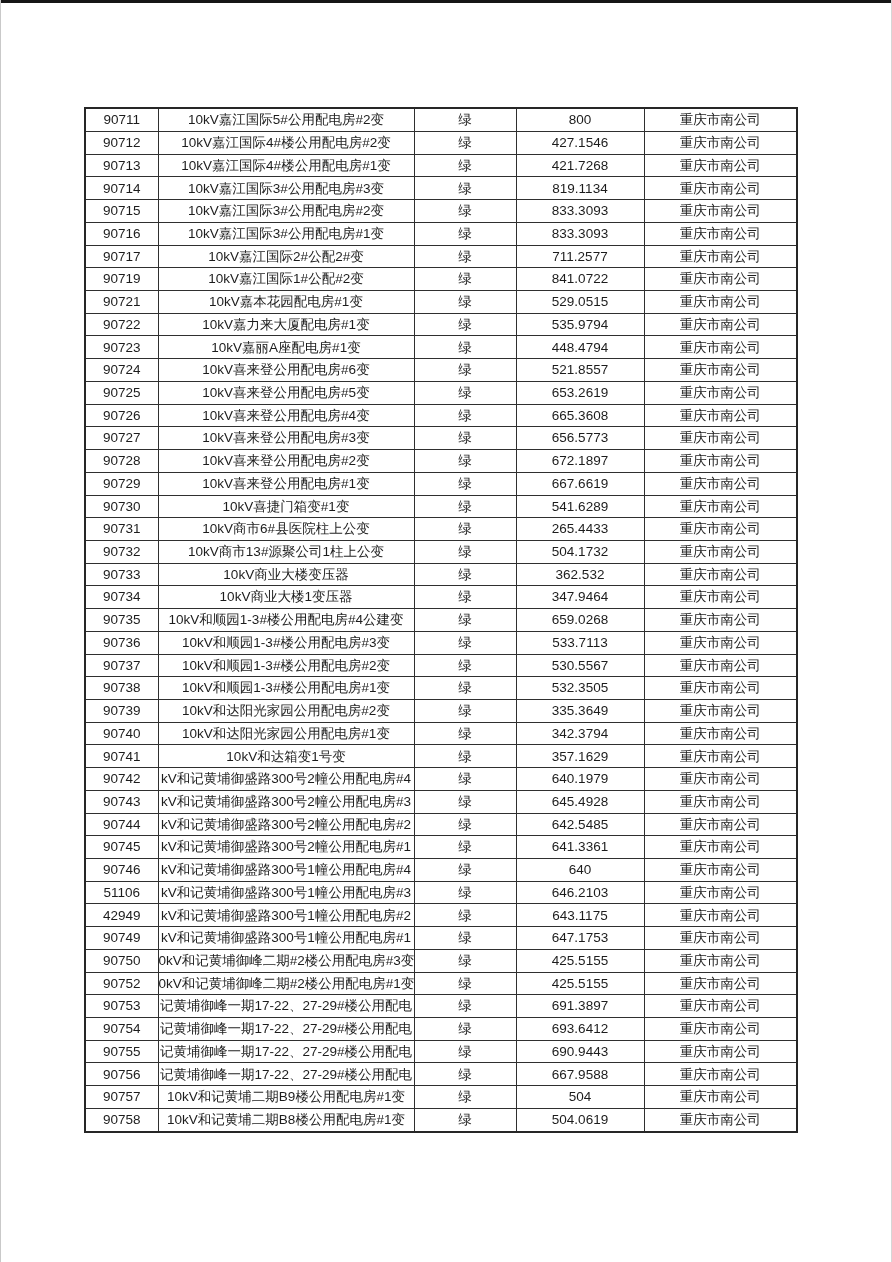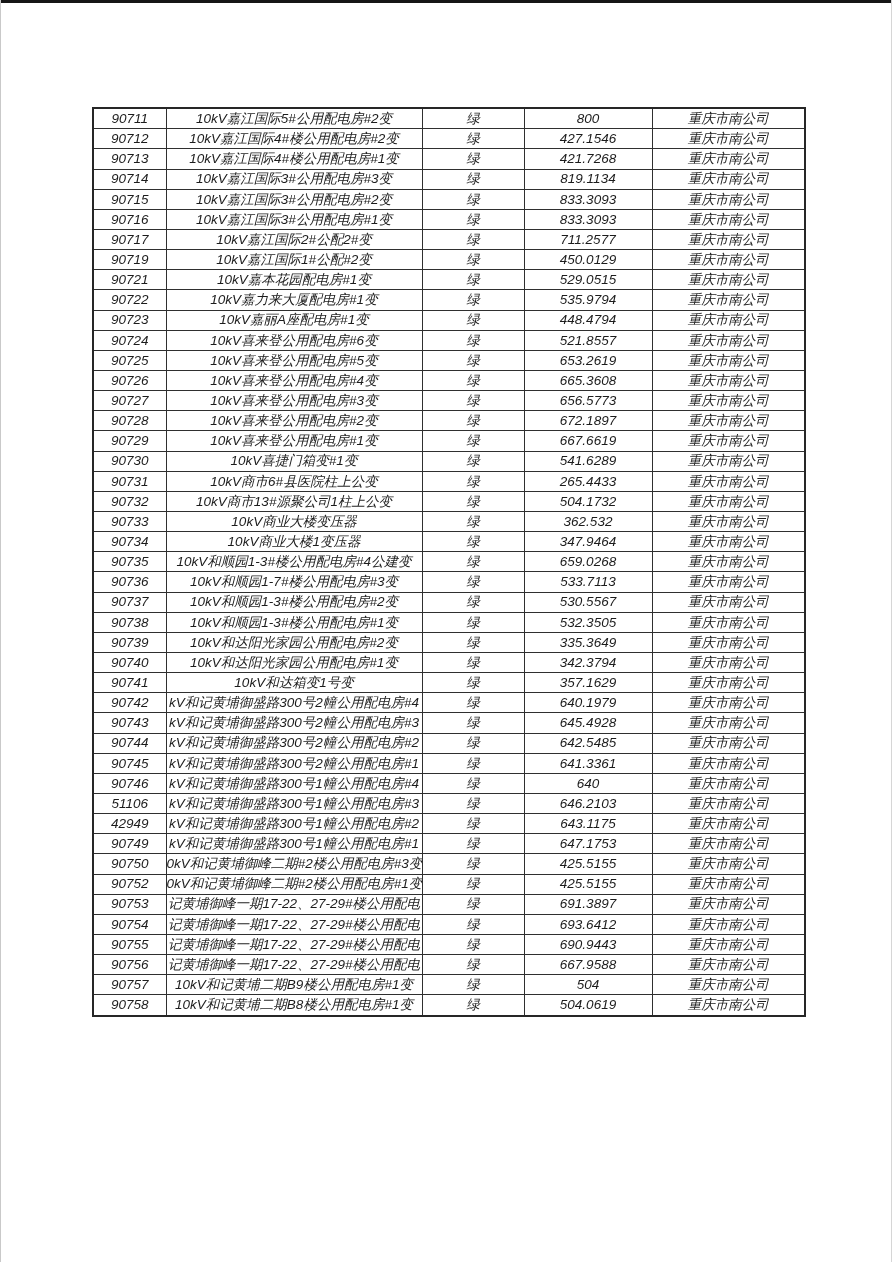--- a/index.html
+++ b/index.html
@@ -27,28 +27,27 @@
     background: #c9c9c9;
   }
   .right-edge {
     position: absolute;
     top: 0; right: 0;
     width: 1px; height: 1262px;
     background: #d6d6d6;
   }
   table.sheet {
     position: absolute;
-    left: 92px;
+    left: 84px;
     top: 107px;
     width: 712px;
-    height: 910px;
+    height: 1026px;
     border-collapse: collapse;
     table-layout: fixed;
     border: 2px solid #262626;
-    font-style: italic;
   }
   table.sheet td {
     border: 1px solid #2f2f2f;
     padding: 0;
     text-align: center;
     vertical-align: middle;
     font-size: 13.5px;
     line-height: 1;
     color: #1c1c1c;
     white-space: nowrap;
@@ -122,21 +121,21 @@
         <td>90717</td>
         <td>10kV嘉江国际2#公配2#变</td>
         <td>绿</td>
         <td>711.2577</td>
         <td>重庆市南公司</td>
       </tr>
       <tr>
         <td>90719</td>
         <td>10kV嘉江国际1#公配#2变</td>
         <td>绿</td>
-        <td>450.0129</td>
+        <td>841.0722</td>
         <td>重庆市南公司</td>
       </tr>
       <tr>
         <td>90721</td>
         <td>10kV嘉本花园配电房#1变</td>
         <td>绿</td>
         <td>529.0515</td>
         <td>重庆市南公司</td>
       </tr>
       <tr>
@@ -232,21 +231,21 @@
       </tr>
       <tr>
         <td>90735</td>
         <td>10kV和顺园1-3#楼公用配电房#4公建变</td>
         <td>绿</td>
         <td>659.0268</td>
         <td>重庆市南公司</td>
       </tr>
       <tr>
         <td>90736</td>
-        <td>10kV和顺园1-7#楼公用配电房#3变</td>
+        <td>10kV和顺园1-3#楼公用配电房#3变</td>
         <td>绿</td>
         <td>533.7113</td>
         <td>重庆市南公司</td>
       </tr>
       <tr>
         <td>90737</td>
         <td>10kV和顺园1-3#楼公用配电房#2变</td>
         <td>绿</td>
         <td>530.5567</td>
         <td>重庆市南公司</td>

